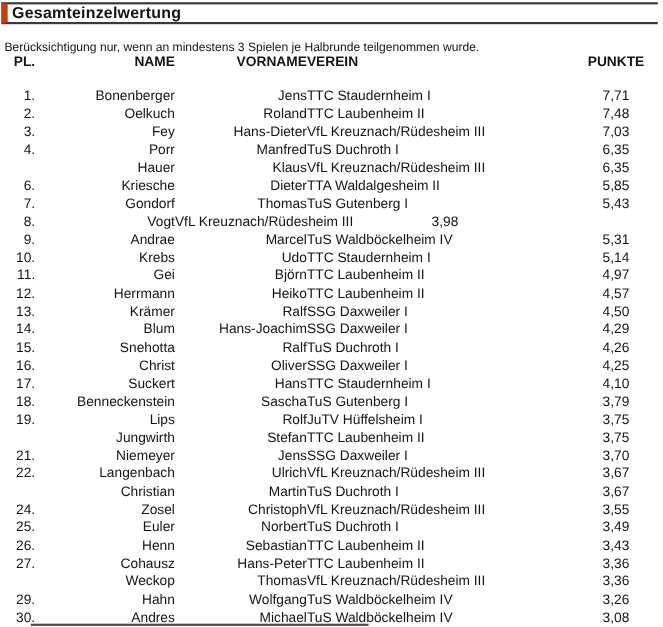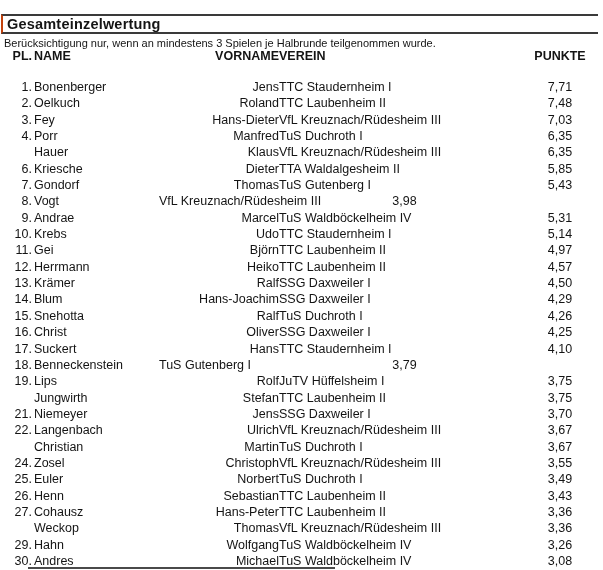--- a/index.html
+++ b/index.html
@@ -11,27 +11,27 @@
     height: 570px;
     background: #ffffff;
     font-family: "Liberation Sans", sans-serif;
     color: #141414;
     position: relative;
     overflow: hidden;
   }
   .title-box {
     position: absolute;
     left: 1px;
-    top: 14px;
+    top: 2px;
     width: 597px;
     height: 20px;
     box-sizing: border-box;
     border-top: 2px solid #3a3a3a;
     border-bottom: 2px solid #3a3a3a;
-    border-left: 2px solid #c2410c;
+    border-left: 6px solid #c2410c;
   }
   .title-text {
     position: absolute;
     left: 4px;
     top: 0px;
     font-size: 14.5px;
     font-weight: bold;
     letter-spacing: 0.2px;
     white-space: nowrap;
   }
@@ -43,21 +43,21 @@
     line-height: 14px;
     margin: 0;
     white-space: nowrap;
   }
   .grid {
     display: grid;
     grid-template-columns: 32px 127px 120px 251px 60px;
     width: 590px;
   }
   .c-rank   { text-align: right; white-space: nowrap; }
-  .c-name   { padding-left: 2px; white-space: nowrap; }
+  .c-name   { padding-left: 2px; white-space: nowrap; text-align: right; }
   .c-vorname{ white-space: nowrap; text-align: right; }
   .c-verein { white-space: nowrap; }
   .c-punkte { text-align: center; white-space: nowrap; }
   .thead {
     position: absolute;
     left: 0;
     top: 48px;
     font-size: 12.5px;
     font-weight: bold;
     line-height: 16px;
@@ -213,20 +213,21 @@
     <div class="grid row">
       <span class="c-rank">17.</span>
       <span class="c-name">Suckert</span>
       <span class="c-vorname">Hans</span>
       <span class="c-verein">TTC Staudernheim I</span>
       <span class="c-punkte">4,10</span>
     </div>
     <div class="grid row">
       <span class="c-rank">18.</span>
       <span class="c-name">Benneckenstein</span>
+      <span class="c-vorname">Sascha</span>
       <span class="c-verein">TuS Gutenberg I</span>
       <span class="c-punkte">3,79</span>
     </div>
     <div class="grid row">
       <span class="c-rank">19.</span>
       <span class="c-name">Lips</span>
       <span class="c-vorname">Rolf</span>
       <span class="c-verein">JuTV Hüffelsheim I</span>
       <span class="c-punkte">3,75</span>
     </div>

